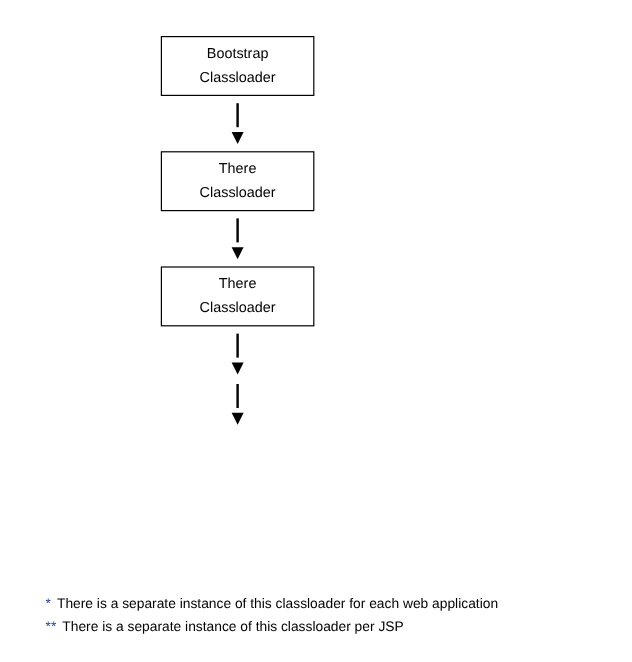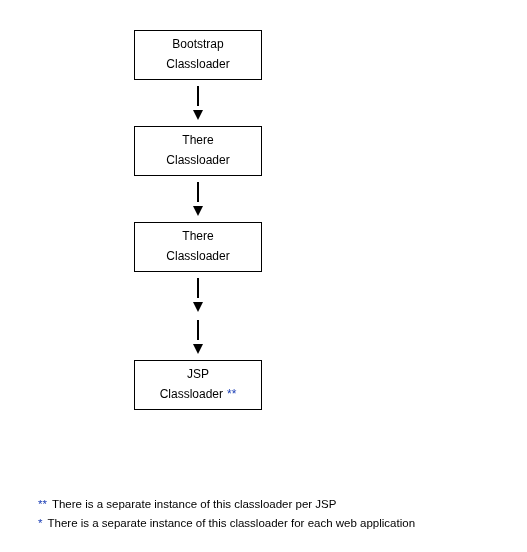--- a/index.html
+++ b/index.html
@@ -111,29 +111,23 @@
     <div class="arrow-line"></div>
     <div class="arrow-head"></div>
   </div>
 
 
   <div class="arrow">
     <div class="arrow-line"></div>
     <div class="arrow-head"></div>
   </div>
 
-  <div class="box">
-    <span class="box-line">JSP</span>
-    <span class="box-line">
-      <span>Classloader</span><span class="asterisk blue">**</span>
-    </span>
-  </div>
 
 </div>
 
 <div class="footnotes">
   <span class="footnote">
-    <span class="footnote-marker">**</span><span>There is a separate instance of this classloader per JSP</span>
+    <span class="footnote-marker">*</span><span>There is a separate instance of this classloader for each web application</span>
   </span>
   <span class="footnote">
-    <span class="footnote-marker">*</span><span>There is a separate instance of this classloader for each web application</span>
+    <span class="footnote-marker">**</span><span>There is a separate instance of this classloader per JSP</span>
   </span>
 </div>
 
 </body></html>

